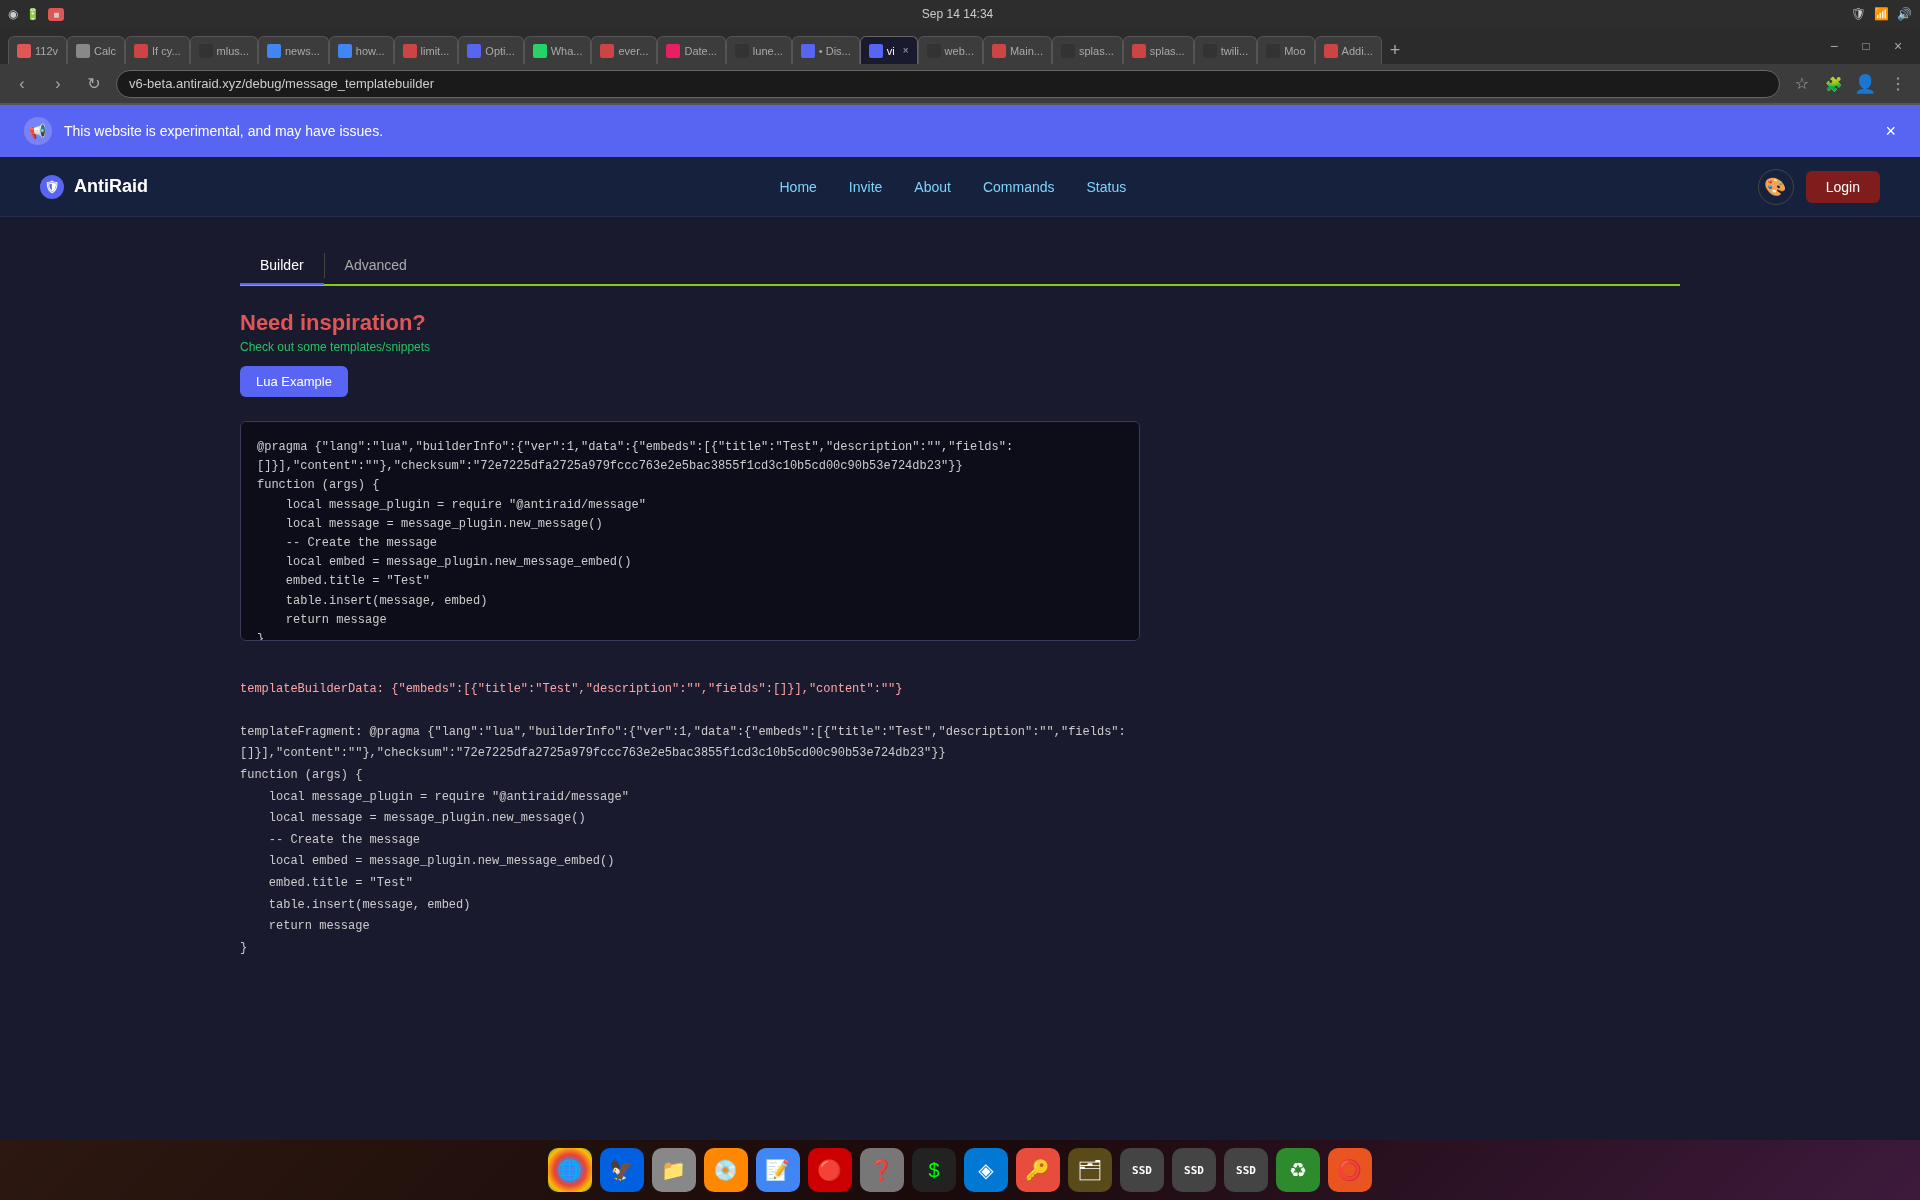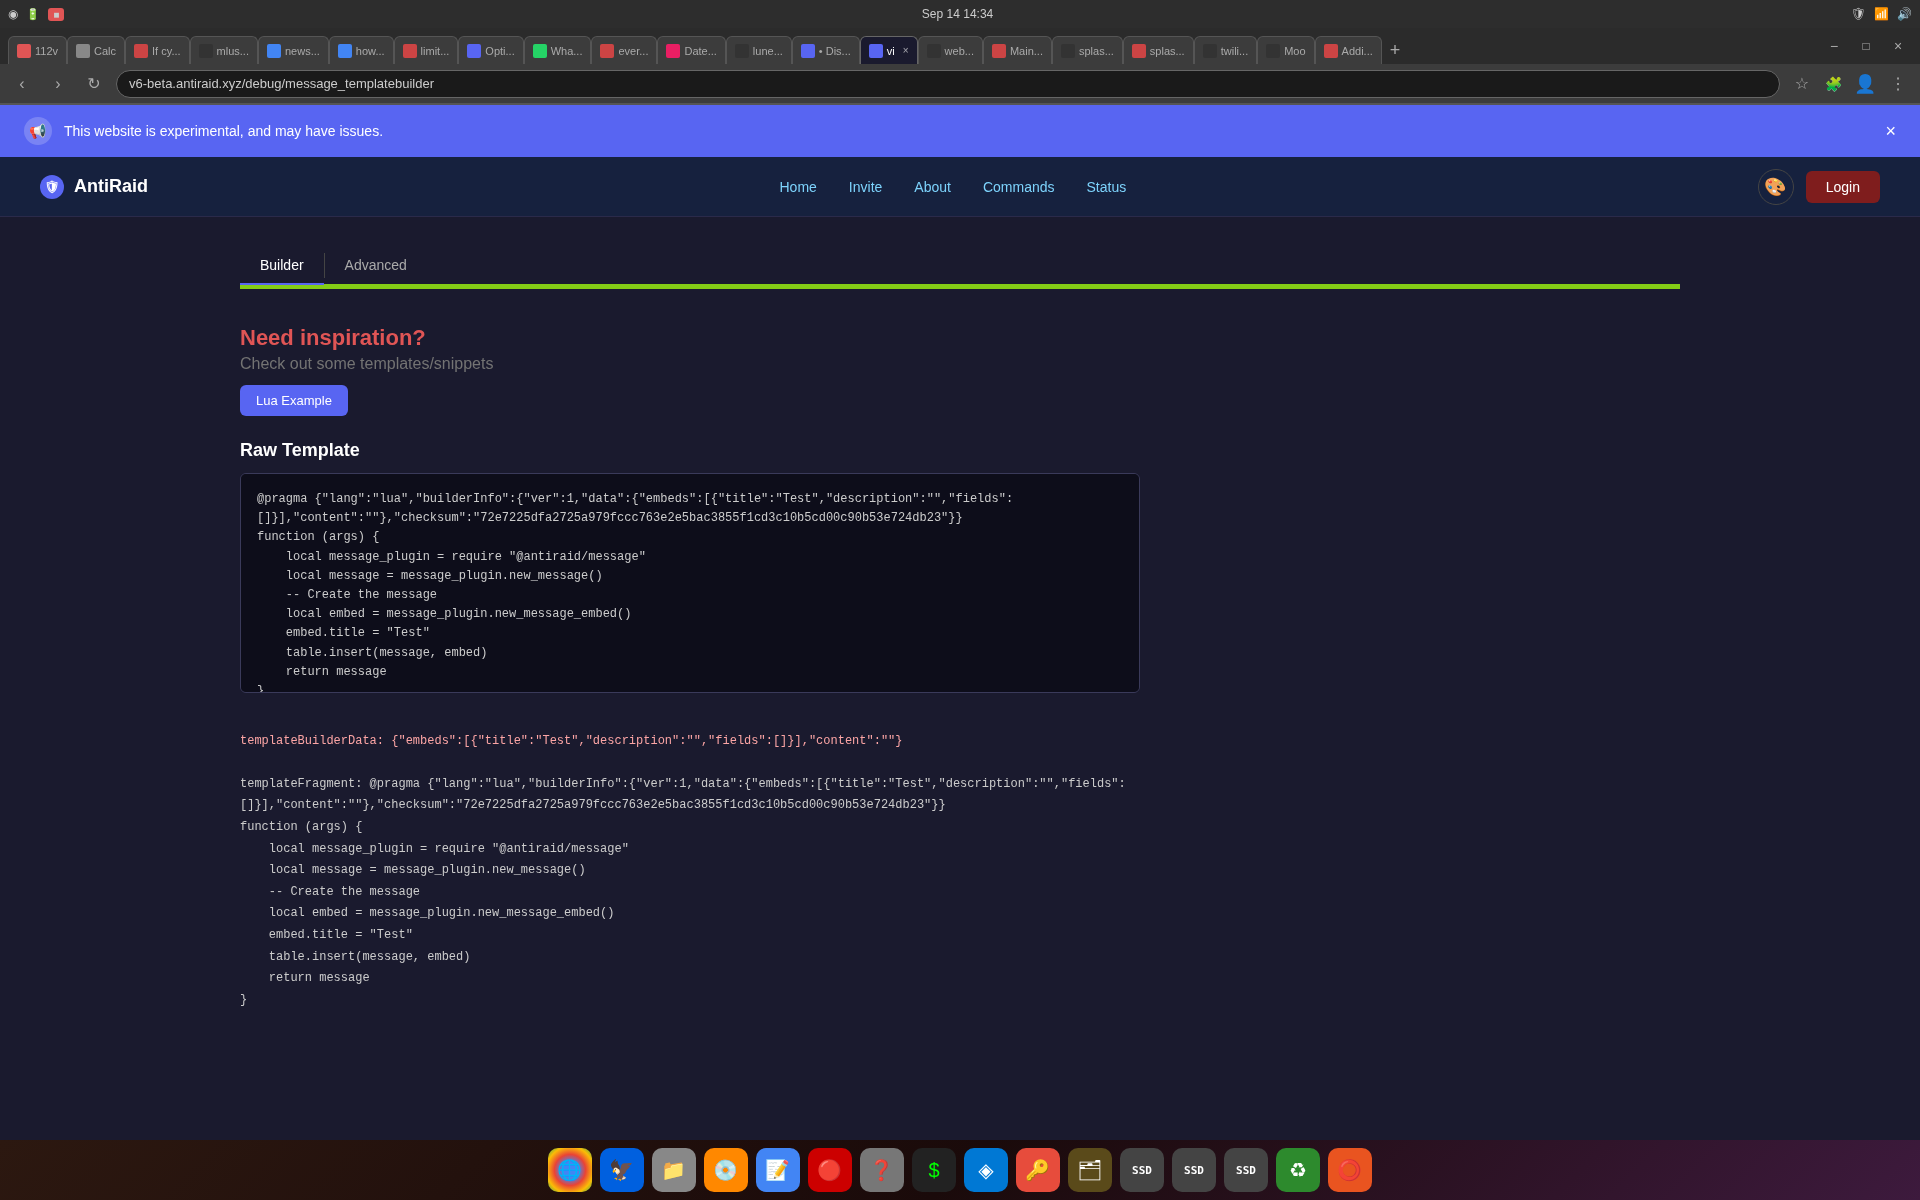--- a/index.html
+++ b/index.html
@@ -238,22 +238,22 @@
     .main-content {
       padding: 30px 240px;
       background: #1a1a2e;
       min-height: 700px;
     }
 
     
     .content-tabs {
       display: flex;
       gap: 0;
-      border-bottom: 5px solid #84cc16;
-      margin-bottom: 36px;
+      border-bottom: 2px solid #84cc16;
+      margin-bottom: 24px;
     }
     .content-tab {
       padding: 10px 20px;
       font-size: 14px;
       color: #aaa;
       cursor: pointer;
       border-bottom: 2px solid transparent;
       margin-bottom: -1px;
     }
     .content-tab.active {
@@ -268,22 +268,22 @@
     }
 
     
     .inspiration-title {
       font-size: 22px;
       color: #e05555;
       font-weight: 600;
       margin-bottom: 4px;
     }
     .inspiration-link {
-      color: #737373;
-      font-size: 16px;
+      color: #22c55e;
+      font-size: 12px;
       text-decoration: none;
       cursor: pointer;
       margin-bottom: 12px;
       display: block;
     }
     .btn-lua {
       background: #5865F2;
       color: #fff;
       border: none;
       padding: 8px 16px;
@@ -516,21 +516,20 @@
       <div class="content-tab-separator"></div>
       <div class="content-tab">Advanced</div>
     </div>
 
     
     <div class="inspiration-title">Need inspiration?</div>
     <a class="inspiration-link">Check out some templates/snippets</a>
     <button class="btn-lua">Lua Example</button>
 
     
-    <div class="raw-template-title">Raw Template</div>
     <div class="code-editor">@pragma {"lang":"lua","builderInfo":{"ver":1,"data":{"embeds":[{"title":"Test","description":"","fields":
 []}],"content":""},"checksum":"72e7225dfa2725a979fccc763e2e5bac3855f1cd3c10b5cd00c90b53e724db23"}}
 function (args) {
     local message_plugin = require "@antiraid/message"
     local message = message_plugin.new_message()
     -- Create the message
     local embed = message_plugin.new_message_embed()
     embed.title = "Test"
     table.insert(message, embed)
     return message

